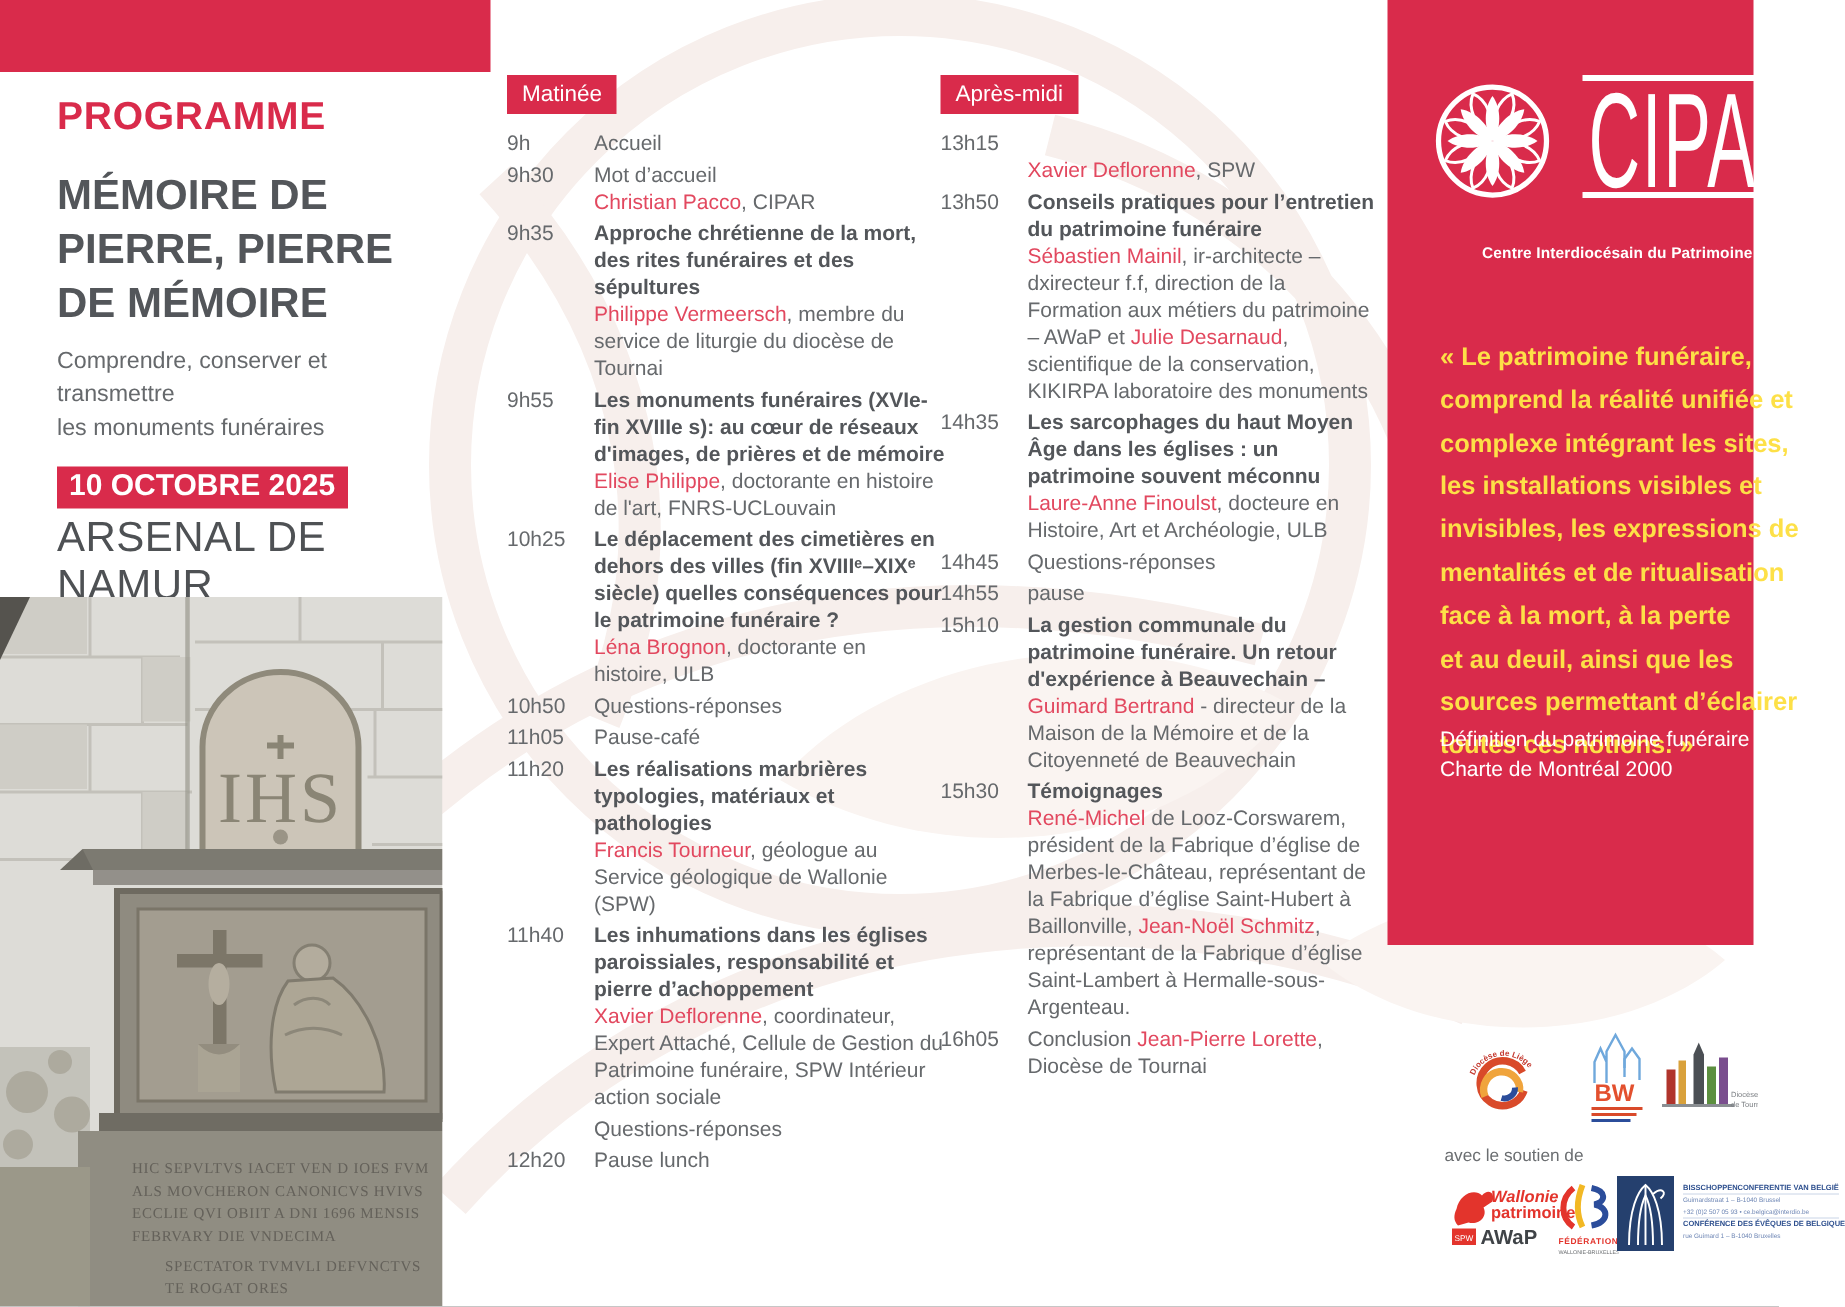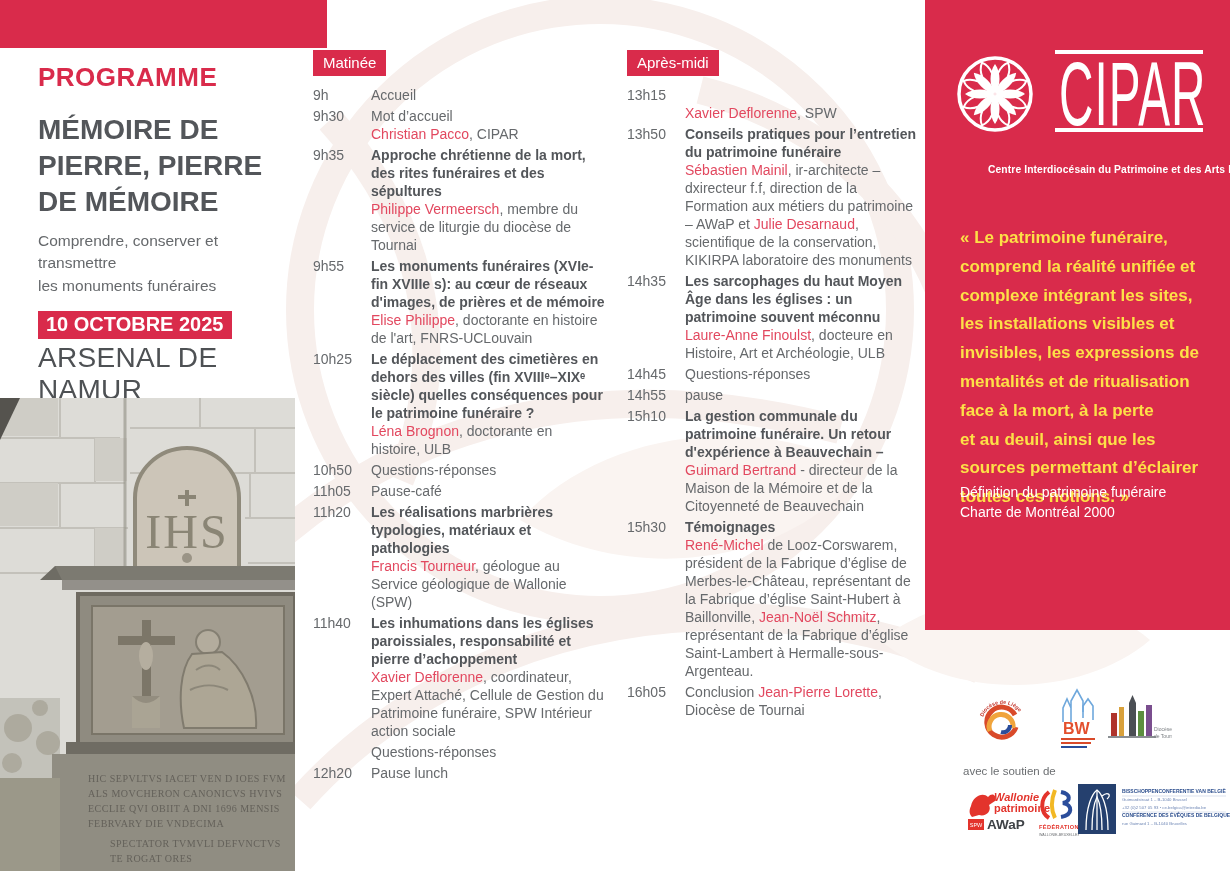--- a/index.html
+++ b/index.html
@@ -19,33 +19,33 @@
   .subtitle{margin-top:10px;font-size:15.5px;line-height:22.5px;color:var(--body);}
   .date-badge{display:inline-block;margin-top:14px;background:var(--accent);color:#fff;
               font-weight:700;font-size:20px;padding:2px 8px 3px;}
   .venue{margin-top:3px;font-size:28px;color:#4e5154;letter-spacing:.3px;}
   .address{margin-top:3px;font-size:11.5px;color:var(--body);}
 
   .photo{position:absolute;left:0;top:398px;width:279px;height:473px;}
 
   
   .col{position:absolute;top:50px;}
-  #col-morning{left:313px;width:292px;}
+  #col-morning{left:338px;width:292px;}
   #col-afternoon{left:627px;width:296px;}
   .badge{display:inline-block;background:var(--accent);color:#fff;font-size:15px;
          padding:4px 10px 5px;margin-bottom:10px;}
   .sitem{display:flex;margin-bottom:3px;font-size:14px;line-height:18px;}
   .stime{flex:0 0 58px;color:var(--body);}
   .sbody{flex:1;color:var(--body);}
   .sbody .title{font-weight:700;color:var(--head);}
   .sbody .name{color:var(--name);}
   .sbody .plain{color:var(--body);}
 
   
-  .redpanel{position:absolute;left:925px;top:0;width:305px;height:630px;background:var(--accent);}
+  .redpanel{position:absolute;left:925px;top:0;width:244px;height:630px;background:var(--accent);}
   .cipar-logo{position:absolute;left:30px;top:24px;}
   .cipar-tagline{position:absolute;left:33px;top:140px;color:#fff;font-weight:700;
                  font-size:10.3px;white-space:nowrap;letter-spacing:.1px;}
   .quote{position:absolute;left:35px;top:224px;width:258px;color:#fde047;font-weight:700;
          font-size:17px;line-height:28.8px;}
   .quote-src{position:absolute;left:35px;top:482px;color:#fff;font-size:14px;line-height:20px;}
 
   
   .support-label{position:absolute;left:963px;top:765px;font-size:11.5px;color:#6b6e71;}
   .plogo{position:absolute;}

